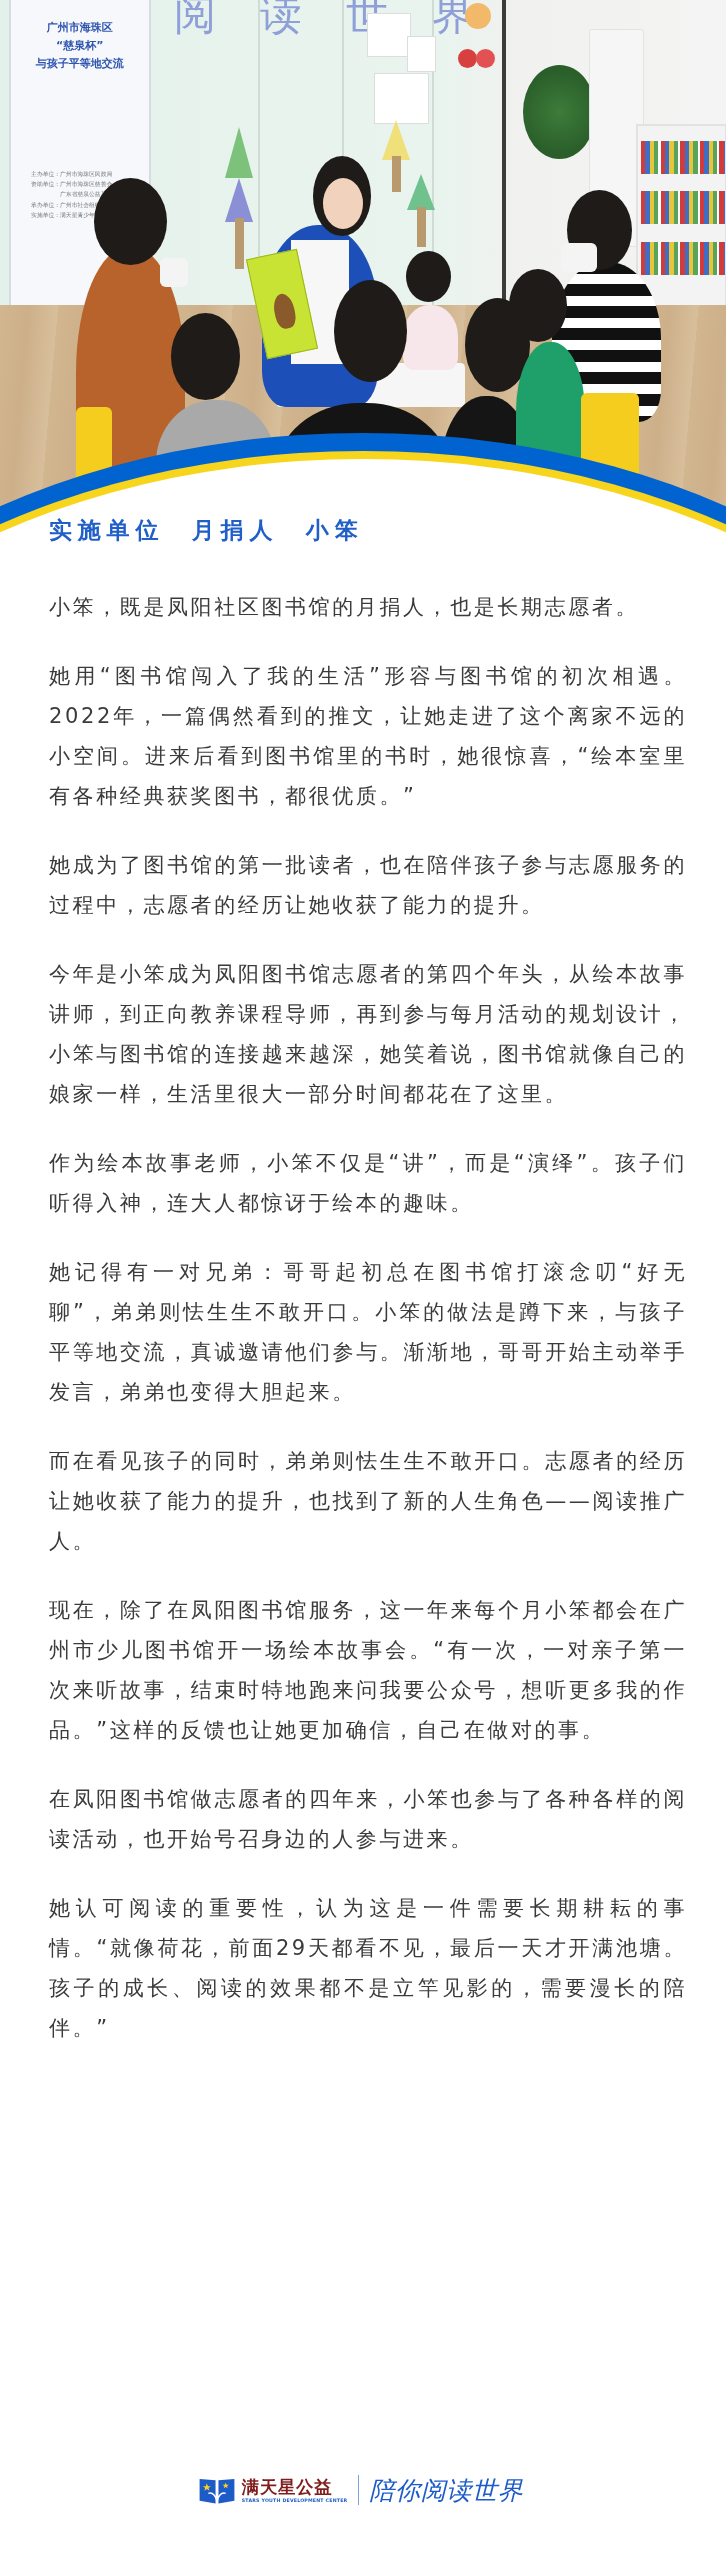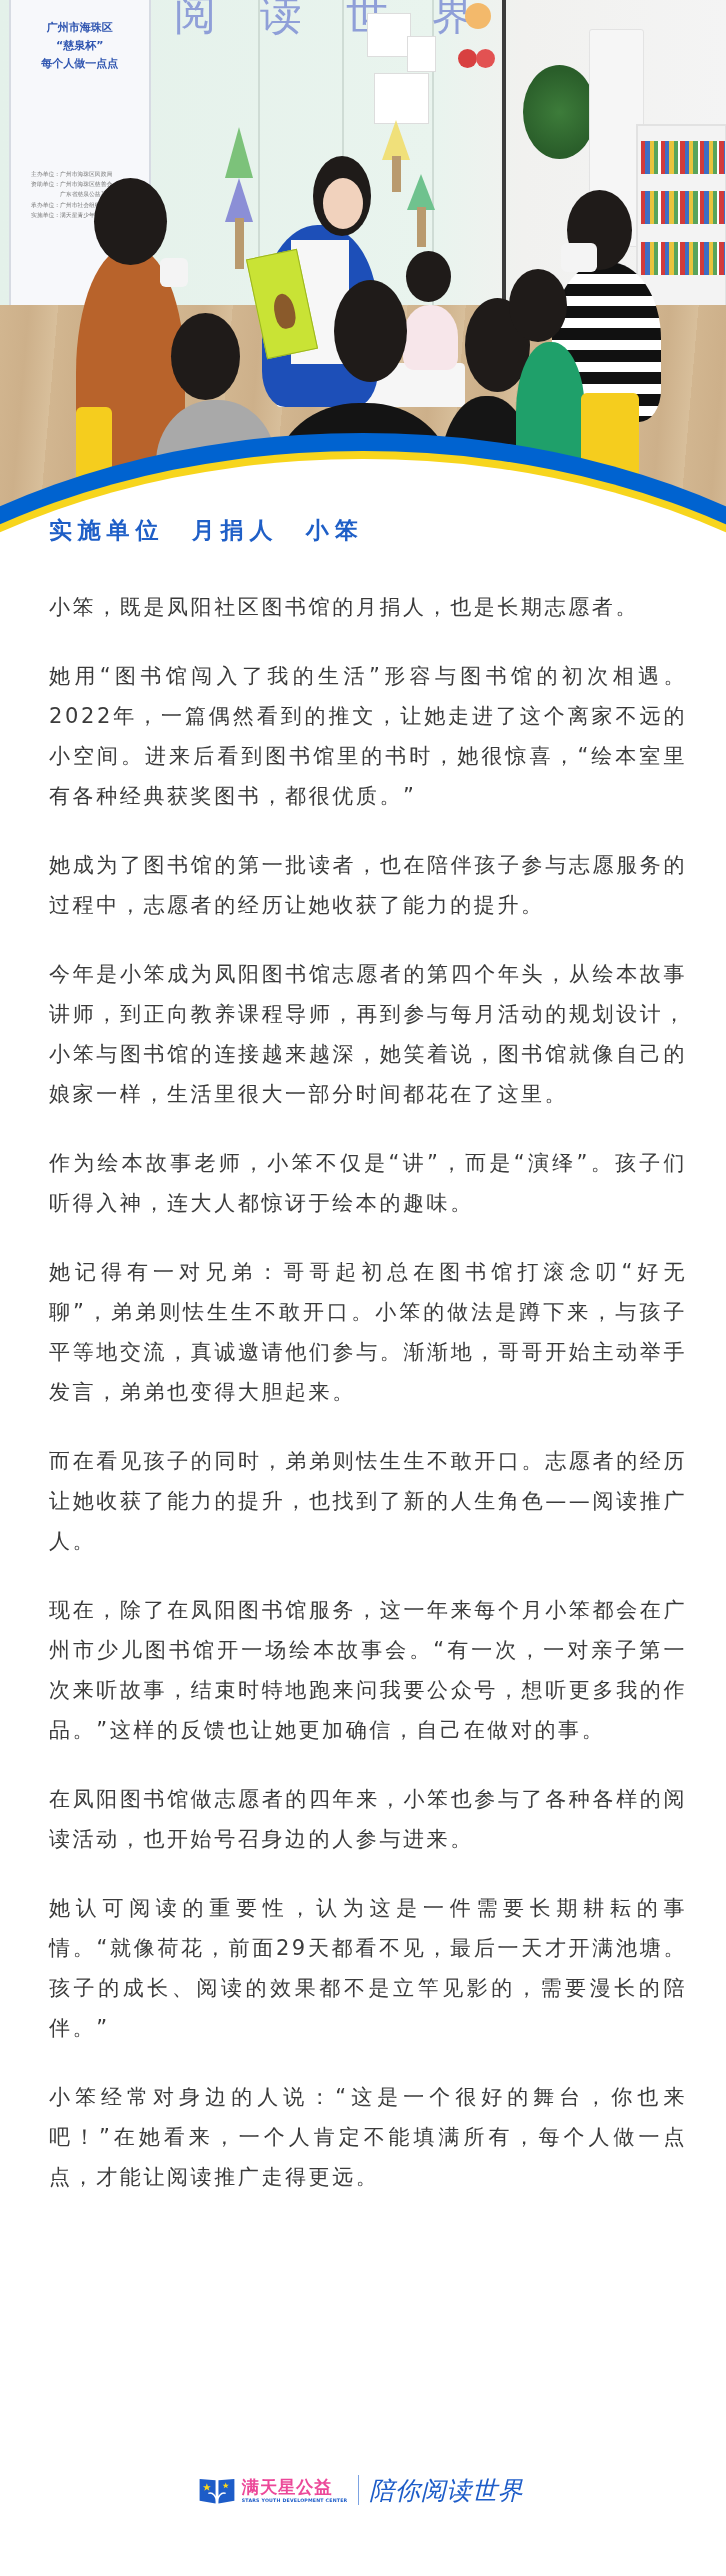--- a/index.html
+++ b/index.html
@@ -54,21 +54,21 @@
     .headline { position: absolute; left: 49px; top: 515px; color: #1f5fc7; font-size: 23px; font-weight: bold;
                 letter-spacing: 5.8px; font-family: "DejaVu Serif", "Liberation Serif", serif; white-space: pre; }
     .article { position: absolute; left: 49px; top: 587px; width: 638px; }
     .para { font-size: 21px; line-height: 40px; letter-spacing: 2.6px; color: #3b3b3b; text-align: justify;
             margin-bottom: 29px; }
 
     
     .footer { position: absolute; left: 198px; top: 2468px; width: 334px; height: 44px; display: flex; align-items: center; }
     .logo-icon { width: 38px; height: 29px; position: relative; }
     .logo-name { margin-left: 5.8px; display: flex; flex-direction: column; }
-    .logo-cn { color: #ec4899; font-size: 17.4px; font-weight: bold; letter-spacing: 0.7px; line-height: 20.4px; }
+    .logo-cn { color: #7f1d1d; font-size: 17.4px; font-weight: bold; letter-spacing: 0.7px; line-height: 20.4px; }
     .logo-en { color: #1d5cc8; font-size: 4.7px; letter-spacing: 0.2px; font-weight: bold; margin-top: 1.5px; }
     .logo-sep { width: 1.5px; height: 30.5px; background: #7da3e2; margin: 0 10.2px 0 10.2px; }
     .slogan { color: #1d5cc8; font-size: 25px; font-style: italic; font-family: Liberation Mono, monospace; letter-spacing: 0.7px; }
   </style>
 </head>
 <body>
 
 <div class="page">
 
   <div class="hero">
@@ -90,21 +90,21 @@
     <div class="tree" style="left:225px;top:178px;border-bottom:44px solid #8b8fd6"></div>
     <div class="trunk" style="left:235px;top:218px;height:51px"></div>
     <div class="tree" style="left:382px;top:120px;border-bottom:40px solid #f0e07a"></div>
     <div class="trunk" style="left:392px;top:156px;height:36px"></div>
     <div class="tree" style="left:407px;top:174px;border-bottom:36px solid #6fc28e"></div>
     <div class="trunk" style="left:417px;top:207px;height:40px"></div>
 
     <div class="poster">
       <div class="pt pt1">广州市海珠区</div>
       <div class="pt">“慈泉杯”</div>
-      <div class="pt">每个人做一点点</div>
+      <div class="pt">与孩子平等地交流</div>
       <div class="small">
         <div>主办单位：广州市海珠区民政局</div>
         <div>资助单位：广州市海珠区慈善会</div>
         <div>　　　　　广东省慈泉公益基金会</div>
         <div>承办单位：广州市社会组织联合会</div>
         <div>实施单位：满天星青少年公益发展中心</div>
       </div>
     </div>
     <div class="poster-base"></div>
 
@@ -171,21 +171,20 @@
     <p class="para">小笨，既是凤阳社区图书馆的月捐人，也是长期志愿者。</p>
     <p class="para">她用“图书馆闯入了我的生活”形容与图书馆的初次相遇。2022年，一篇偶然看到的推文，让她走进了这个离家不远的小空间。进来后看到图书馆里的书时，她很惊喜，“绘本室里有各种经典获奖图书，都很优质。”</p>
     <p class="para">她成为了图书馆的第一批读者，也在陪伴孩子参与志愿服务的过程中，志愿者的经历让她收获了能力的提升。</p>
     <p class="para">今年是小笨成为凤阳图书馆志愿者的第四个年头，从绘本故事讲师，到正向教养课程导师，再到参与每月活动的规划设计，小笨与图书馆的连接越来越深，她笑着说，图书馆就像自己的娘家一样，生活里很大一部分时间都花在了这里。</p>
     <p class="para">作为绘本故事老师，小笨不仅是“讲”，而是“演绎”。孩子们听得入神，连大人都惊讶于绘本的趣味。</p>
     <p class="para">她记得有一对兄弟：哥哥起初总在图书馆打滚念叨“好无聊”，弟弟则怯生生不敢开口。小笨的做法是蹲下来，与孩子平等地交流，真诚邀请他们参与。渐渐地，哥哥开始主动举手发言，弟弟也变得大胆起来。</p>
     <p class="para">而在看见孩子的同时，弟弟则怯生生不敢开口。志愿者的经历让她收获了能力的提升，也找到了新的人生角色——阅读推广人。</p>
     <p class="para">现在，除了在凤阳图书馆服务，这一年来每个月小笨都会在广州市少儿图书馆开一场绘本故事会。“有一次，一对亲子第一次来听故事，结束时特地跑来问我要公众号，想听更多我的作品。”这样的反馈也让她更加确信，自己在做对的事。</p>
     <p class="para">在凤阳图书馆做志愿者的四年来，小笨也参与了各种各样的阅读活动，也开始号召身边的人参与进来。</p>
     <p class="para">她认可阅读的重要性，认为这是一件需要长期耕耘的事情。“就像荷花，前面29天都看不见，最后一天才开满池塘。孩子的成长、阅读的效果都不是立竿见影的，需要漫长的陪伴。”</p>
-    <p class="para">小笨经常对身边的人说：“这是一个很好的舞台，你也来吧！”在她看来，一个人肯定不能填满所有，每个人做一点点，才能让阅读推广走得更远。</p>
   </div>
 
   <div class="footer">
     <div class="logo-icon">
       <svg width="38" height="29" viewBox="0 0 52 40">
         <path d="M2 4 L24 6 L24 38 L2 34 Z" fill="#1d5cc8"></path>
         <path d="M50 4 L28 6 L28 38 L50 34 Z" fill="#1d5cc8"></path>
         <polygon points="12,10 13.5,14 17.5,14 14.3,16.5 15.5,20.5 12,18 8.5,20.5 9.7,16.5 6.5,14 10.5,14" fill="#f7d51d"></polygon>
         <polygon points="38,9 39.2,12 42.3,12 39.8,14 40.8,17 38,15.2 35.2,17 36.2,14 33.7,12 36.8,12" fill="#f7d51d"></polygon>
         <path d="M26 38 C26 28 20 22 14 24" stroke="#fff" stroke-width="2" fill="none"></path>

